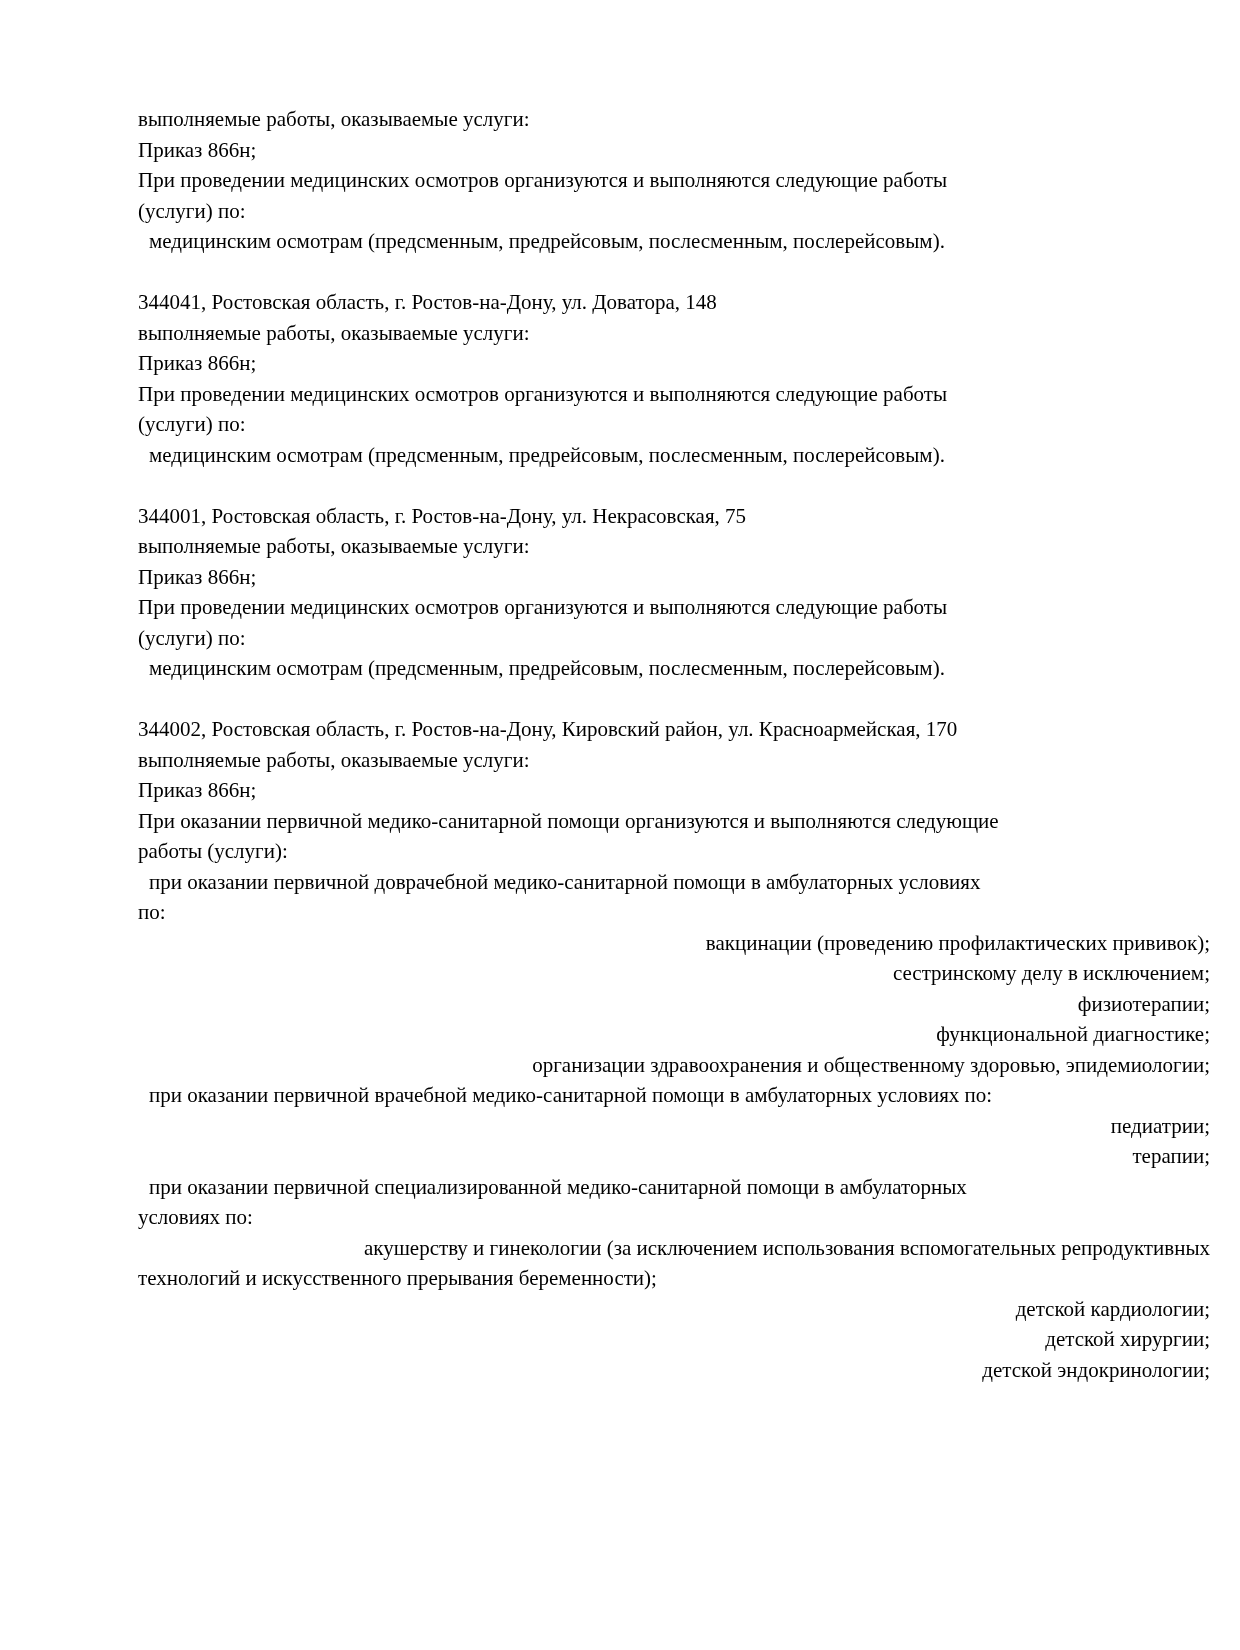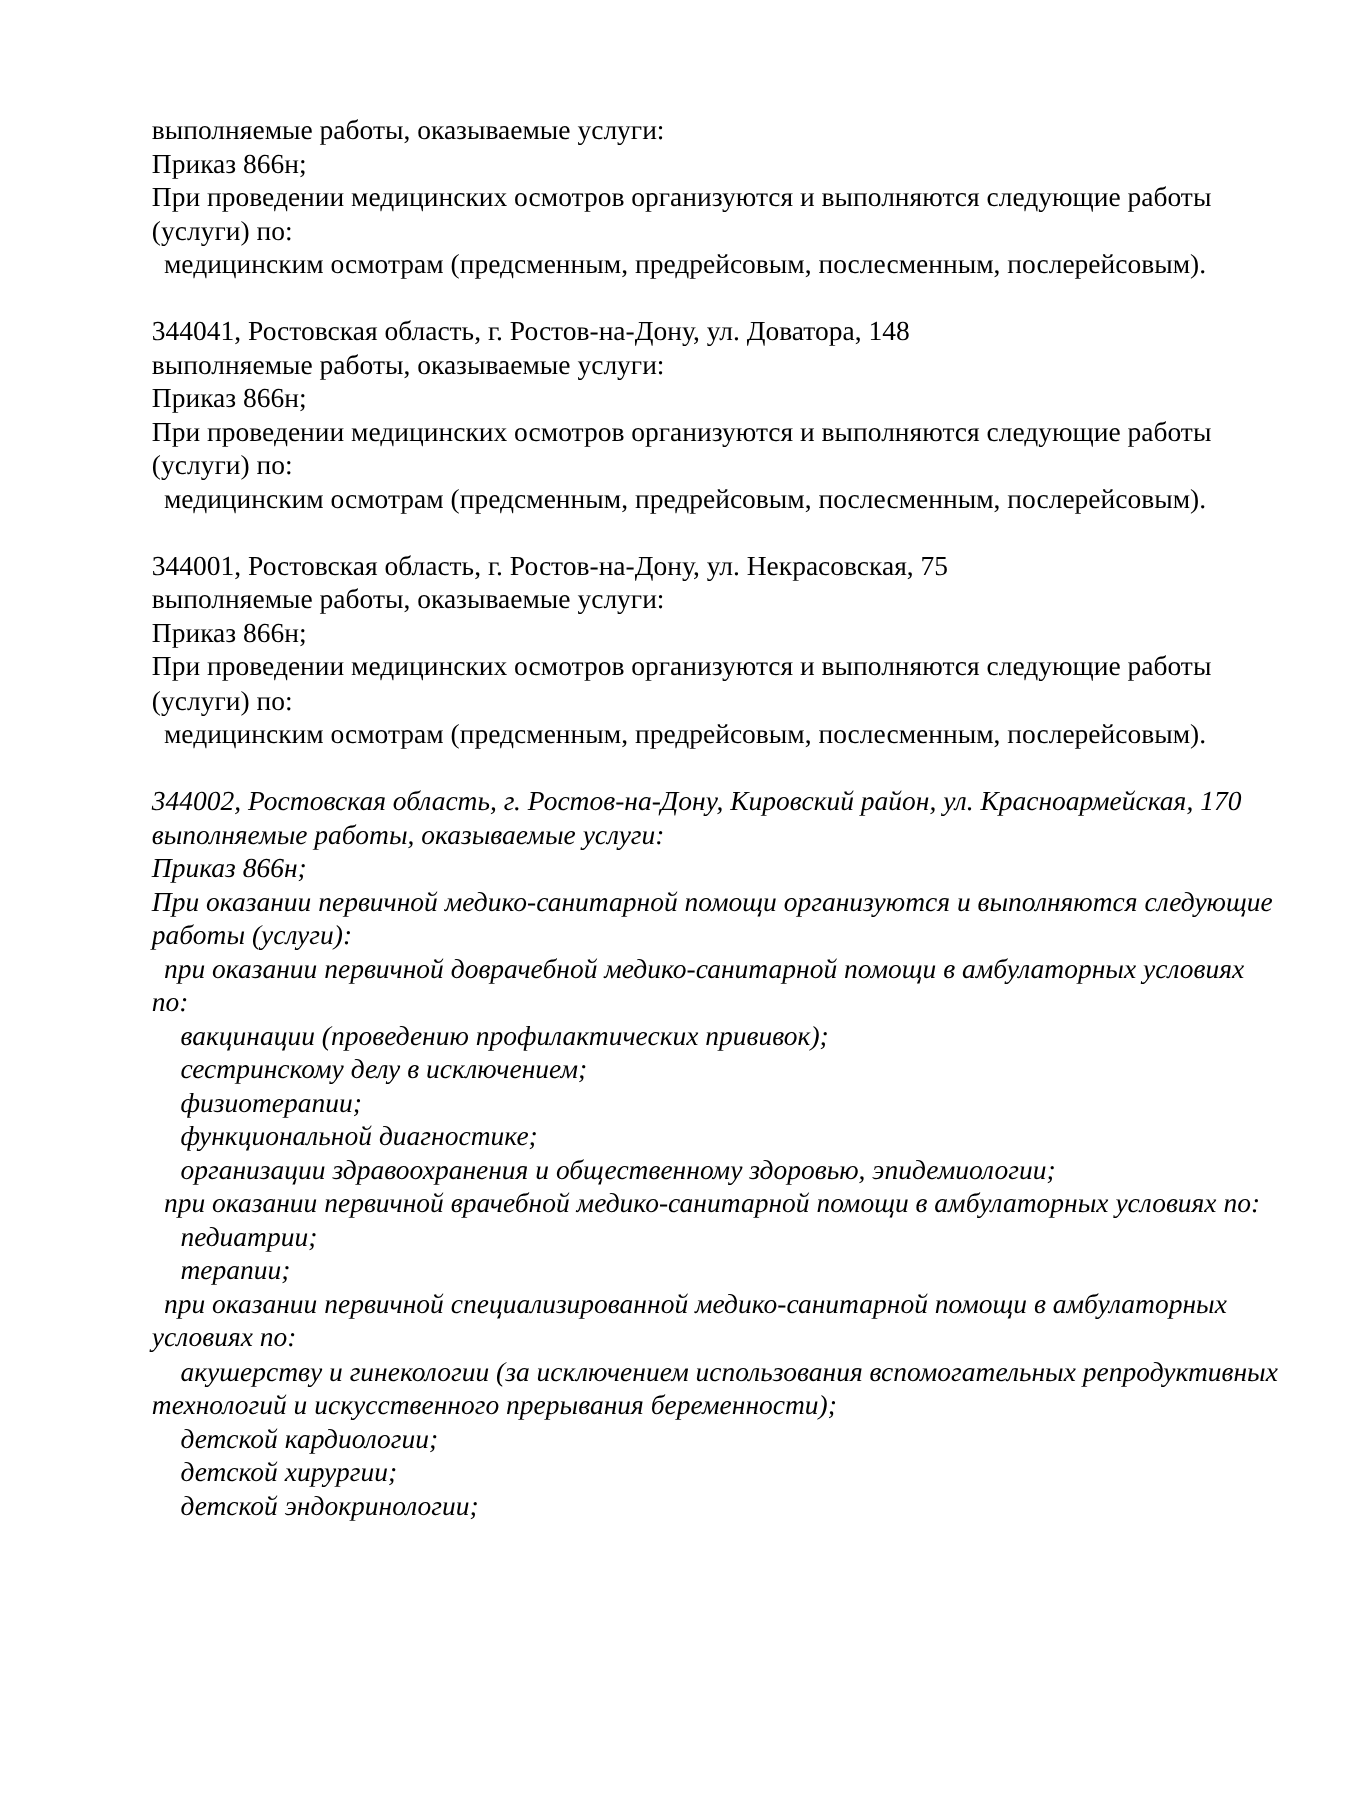--- a/index.html
+++ b/index.html
@@ -12,38 +12,37 @@
     height: 1650px;
     overflow: hidden;
   }
   .doc-page {
     box-sizing: border-box;
     width: 1240px;
     height: 1462px;
     background: #ffffff;
     color: #000000;
     font-family: "Liberation Serif", "DejaVu Serif", serif;
-    font-size: 25px;
+    font-size: 21px;
     line-height: 30.5px;
     padding: 104px 30px 0 138px;
   }
   .text-block {
     margin: 0 0 30.5px 0;
   }
   .text-block:last-child {
     margin-bottom: 0;
-    font-style: italic;
   }
   .line {
     white-space: pre;
     min-height: 30.5px;
   }
   .line.ind-0 { padding-left: 0; }
   .line.ind-1 { padding-left: 11px; }
-  .line.ind-2 { padding-left: 26px; }
+  .line.ind-2 { padding-left: 26px; text-align: right; }
 </style>
 </head>
 <body>
 
 <main class="doc-page" id="doc-root" style="background: rgb(255, 255, 255); color: rgb(0, 0, 0);">
     <section class="text-block">
       <div class="line ind-0">выполняемые работы, оказываемые услуги:</div>
       <div class="line ind-0">Приказ 866н;</div>
       <div class="line ind-0">При проведении медицинских осмотров организуются и выполняются следующие работы</div>
       <div class="line ind-0">(услуги) по:</div>

